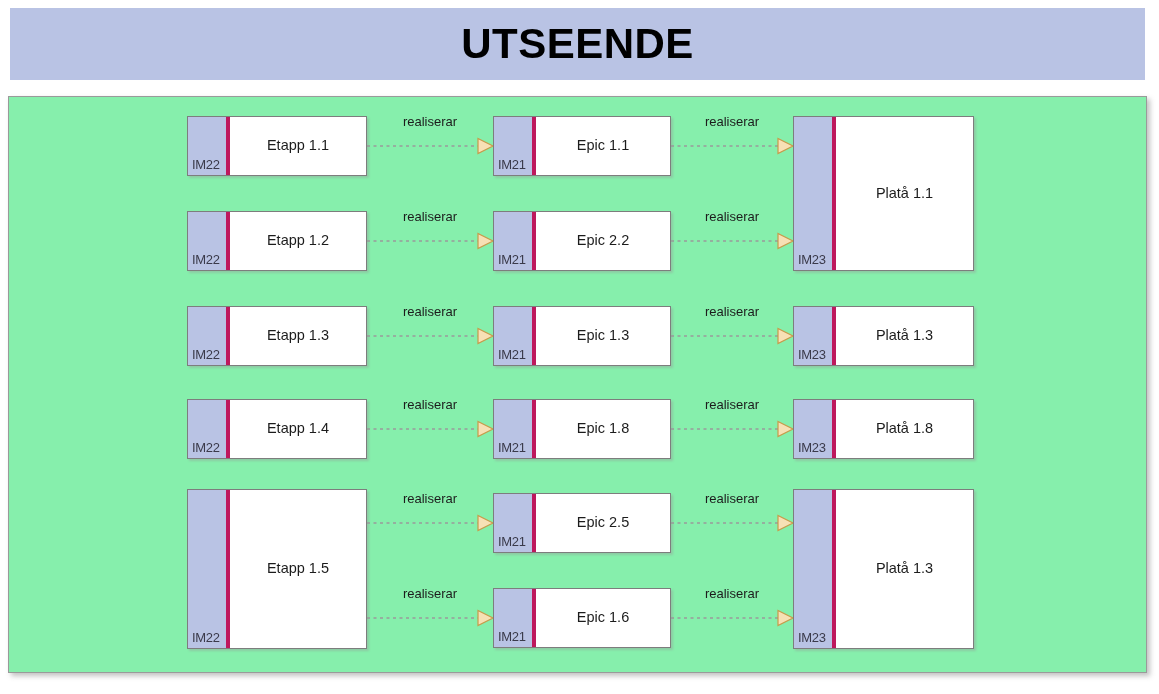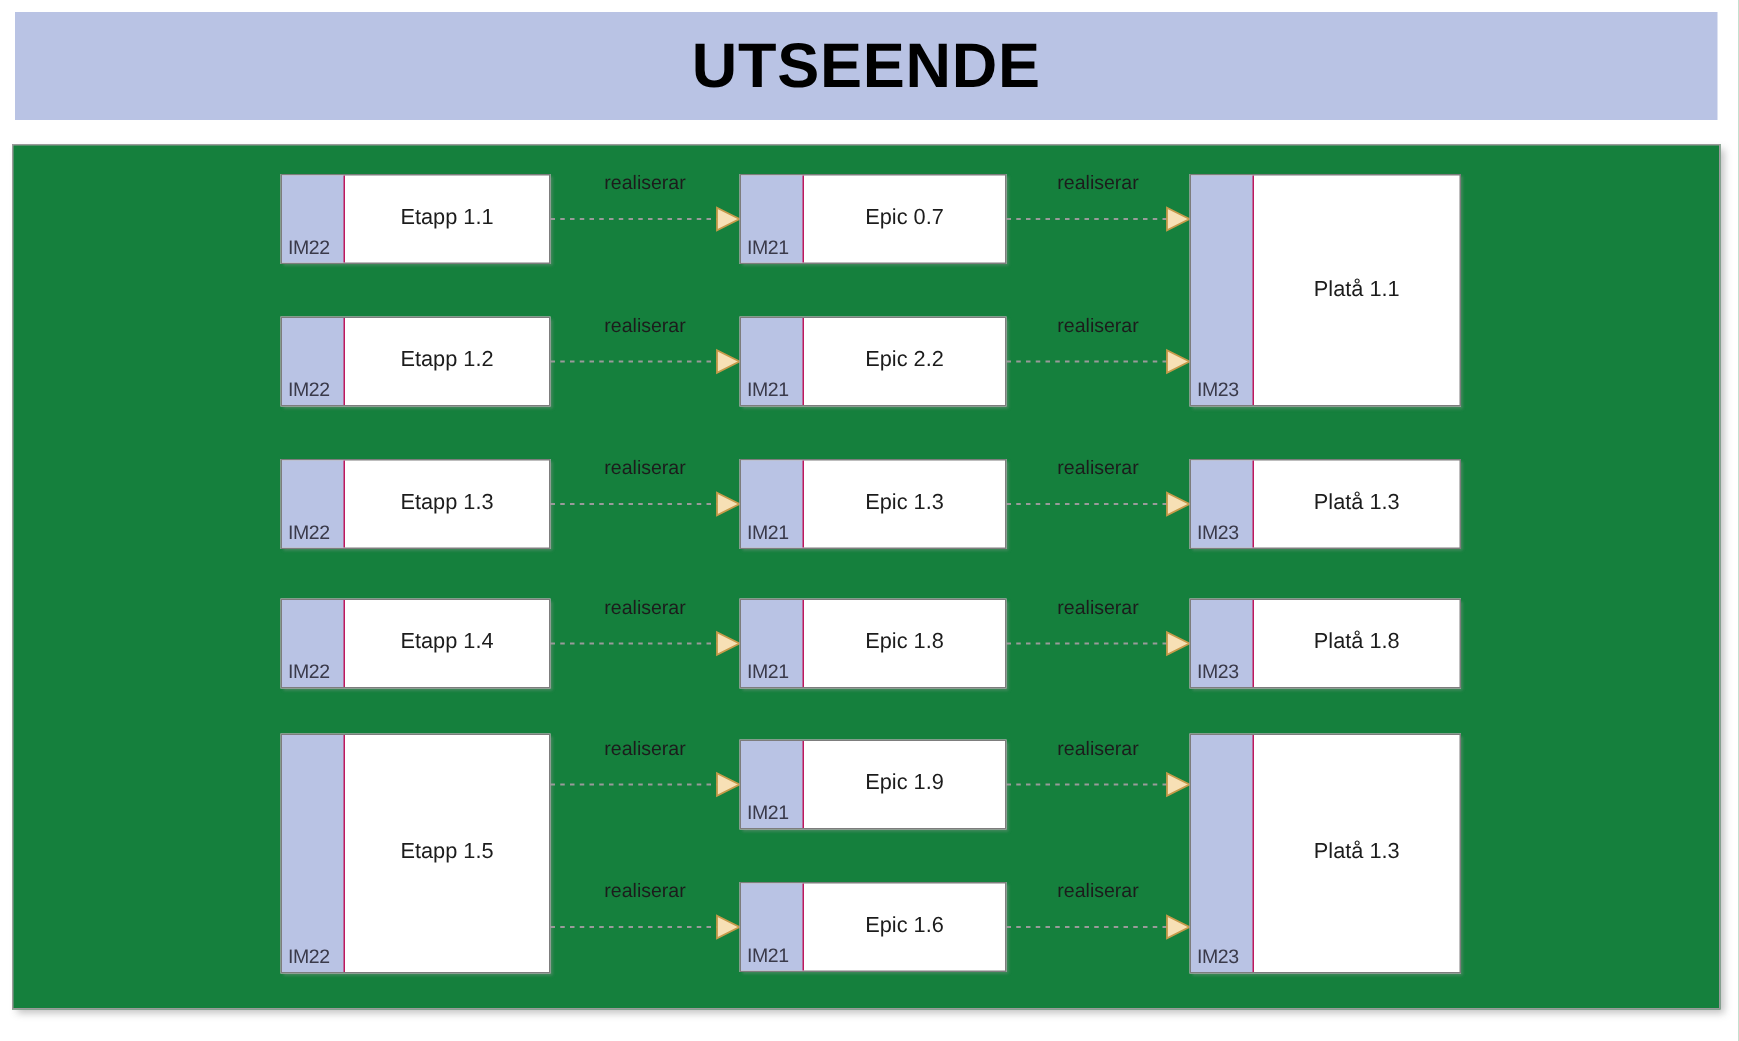--- a/index.html
+++ b/index.html
@@ -35,21 +35,21 @@
     font-family: "Liberation Sans", sans-serif;
   }
 
   
   #diagram-panel {
     position: absolute;
     left: 8px;
     top: 96px;
     width: 1137px;
     height: 575px;
-    background: #15803d;
+    background: #86efac;
     border: 1px solid #9a9a9a;
     box-shadow: 3px 3px 5px rgba(120,120,120,0.45);
     overflow: hidden;
   }
 
   #diagram-canvas {
     position: absolute;
     left: 0;
     top: 0;
     width: 1137px;
@@ -64,21 +64,21 @@
     box-sizing: border-box;
     box-shadow: 1.5px 1.5px 2px rgba(150,150,150,0.40);
   }
   .node-stripe {
     position: absolute;
     left: 0;
     top: 0;
     bottom: 0;
     width: 42px;
     background: #b9c3e4;
-    border-right: 1px solid #be185d;
+    border-right: 4px solid #be185d;
     box-sizing: border-box;
   }
   .node-id {
     position: absolute;
     left: 4px;
     bottom: 3px;
     font-size: 13px;
     color: #3a3a4a;
     font-family: "Liberation Sans", sans-serif;
     letter-spacing: -0.3px;
@@ -204,21 +204,21 @@
       <div class="node" style="left: 178px; top: 392px; width: 180px; height: 160px;">
         <div class="node-stripe">
           <span class="node-id">IM22</span>
         </div>
         <div class="node-label">Etapp 1.5</div>
       </div>
       <div class="node" style="left: 484px; top: 19px; width: 178px; height: 60px;">
         <div class="node-stripe">
           <span class="node-id">IM21</span>
         </div>
-        <div class="node-label">Epic 0.7</div>
+        <div class="node-label">Epic 1.1</div>
       </div>
       <div class="node" style="left: 484px; top: 114px; width: 178px; height: 60px;">
         <div class="node-stripe">
           <span class="node-id">IM21</span>
         </div>
         <div class="node-label">Epic 2.2</div>
       </div>
       <div class="node" style="left: 484px; top: 209px; width: 178px; height: 60px;">
         <div class="node-stripe">
           <span class="node-id">IM21</span>
@@ -228,21 +228,21 @@
       <div class="node" style="left: 484px; top: 302px; width: 178px; height: 60px;">
         <div class="node-stripe">
           <span class="node-id">IM21</span>
         </div>
         <div class="node-label">Epic 1.8</div>
       </div>
       <div class="node" style="left: 484px; top: 396px; width: 178px; height: 60px;">
         <div class="node-stripe">
           <span class="node-id">IM21</span>
         </div>
-        <div class="node-label">Epic 1.9</div>
+        <div class="node-label">Epic 2.5</div>
       </div>
       <div class="node" style="left: 484px; top: 491px; width: 178px; height: 60px;">
         <div class="node-stripe">
           <span class="node-id">IM21</span>
         </div>
         <div class="node-label">Epic 1.6</div>
       </div>
       <div class="node" style="left: 784px; top: 19px; width: 181px; height: 155px;">
         <div class="node-stripe">
           <span class="node-id">IM23</span>

